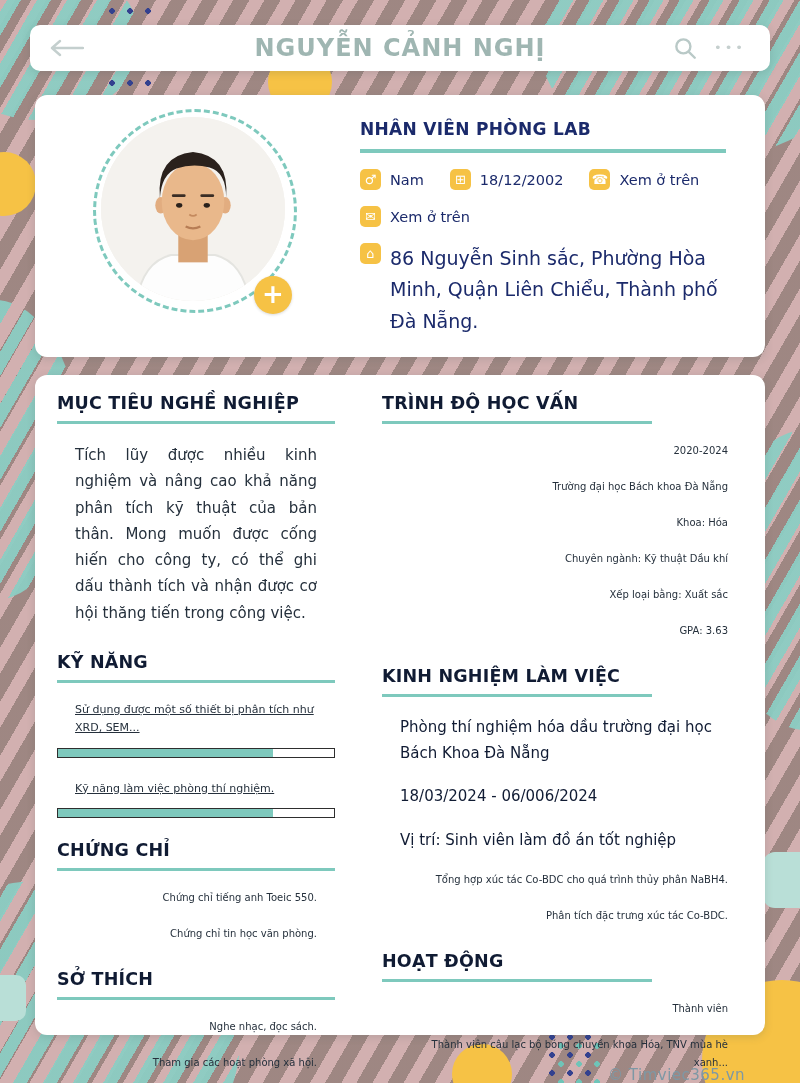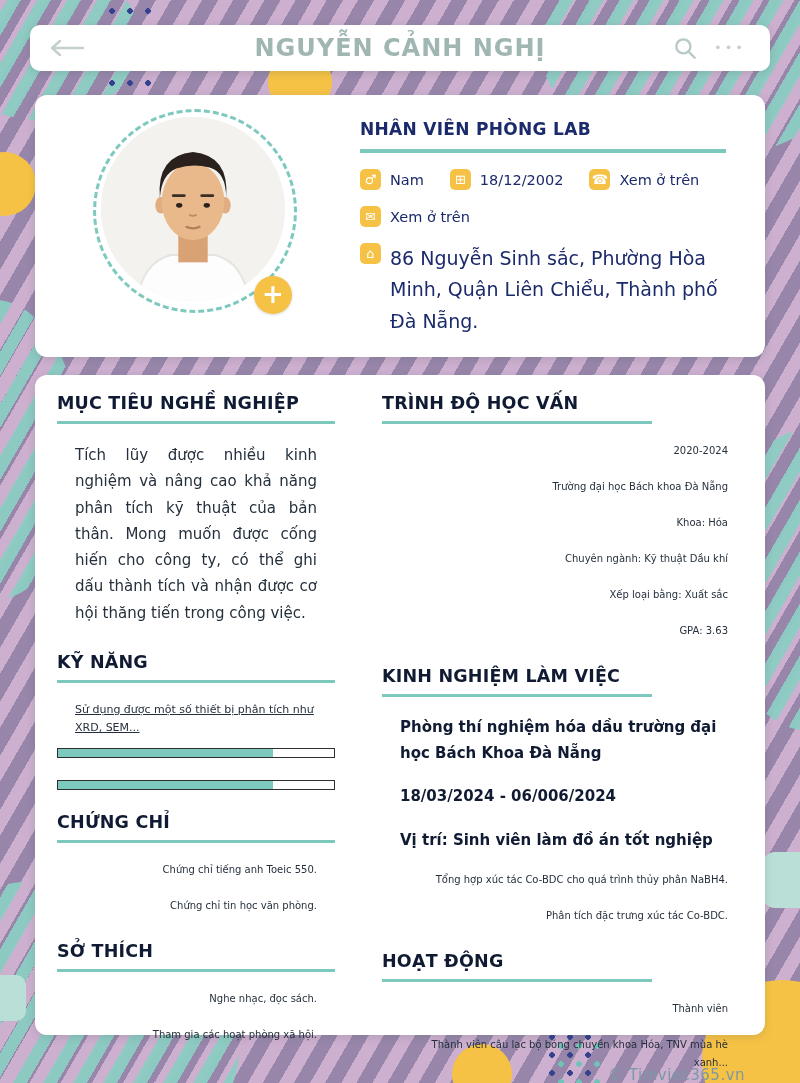--- a/index.html
+++ b/index.html
@@ -1,18 +1,18 @@
 <!DOCTYPE html>
 <html style="--teal: #7ec9bd; --teal_light: #aadcd3; --yellow: #f6c245; --navy: #1b2a6b; --heading: #101b33; --text: #25303c; --header_title: #9fb6b2; --muted: #7d98a5;"><head>
 <meta charset="utf-8">
 <style>
   html,body{margin:0;padding:0;}
   .page{
     position:relative; width:800px; height:1083px; overflow:hidden;
-    background:#701a75;
+    background:#7f1d1d;
     font-family:"DejaVu Sans","Liberation Sans",sans-serif;
   }
   .page::before{
     content:""; position:absolute; inset:0; z-index:0;
     background:repeating-linear-gradient(120deg, rgba(255,255,255,.65) 0 13px, rgba(184,222,214,.55) 13px 27px);
   }
   
   .blob{position:absolute; border-radius:50%; z-index:1;
     background:repeating-linear-gradient(120deg, rgba(140,205,195,.95) 0 12px, rgba(255,255,255,0) 12px 26px);}
   .ycircle{position:absolute; border-radius:50%; background:var(--yellow,#f6c245); z-index:1;}
@@ -64,21 +64,21 @@
   .col-left{left:22px; width:278px;}
   .col-right{left:347px; width:364px;}
   h3.sec{font-size:17.5px; font-weight:bold; margin:0; letter-spacing:.2px;
     color:var(--heading,#101b33);}
   h3.sec.gap{margin-top:26px;}
   .rule{height:3px; background:var(--teal,#7ec9bd); margin:8px 0 13px;}
   .col-right .rule{width:270px;}
   p{margin:18px;}
   .obj{font-size:15px; line-height:1.75; text-align:justify; color:var(--text,#25303c);}
   .line{font-size:10px; line-height:1.8; color:var(--text,#25303c);text-align:right;}
-  .bold-line{font-size:15px; line-height:1.7; font-weight:bold; color:var(--heading,#101b33);}
+  .bold-line{font-size:15px; line-height:1.7; font-weight:normal; color:var(--heading,#101b33);}
   .skill-label{font-size:11px; line-height:1.68; color:var(--text,#25303c); margin-bottom:10px;text-decoration:underline;}
   .bar{height:8px; border:1.5px solid #2e2e2e; background:#fff; margin-bottom:22px;}
   .fill{height:100%; background:var(--teal,#7ec9bd);}
 
   .footer-copy{position:absolute; left:608px; top:1066px; z-index:2; font-size:15px;
     letter-spacing:.5px; color:var(--muted,#7d98a5);}
 </style>
 </head>
 <body>
 
@@ -176,20 +176,21 @@
       <h3 class="sec">MỤC TIÊU NGHỀ NGHIỆP</h3>
       <div class="rule"></div>
       <p class="obj">Tích lũy được nhiều kinh nghiệm và nâng cao khả năng phân tích kỹ thuật của bản thân. Mong muốn được cống hiến cho công ty, có thể ghi dấu thành tích và nhận được cơ hội thăng tiến trong công việc.</p>
 
       <h3 class="sec gap">KỸ NĂNG</h3>
       <div class="rule"></div>
       <p class="skill-label">Sử dụng được một số thiết bị phân tích như XRD, SEM...</p>
       <div class="bar">
           <div class="fill" style="width: 78%;"></div>
         </div>
+      <p class="skill-label">Kỹ năng làm việc phòng thí nghiệm.</p>
       <div class="bar">
           <div class="fill" style="width: 78%;"></div>
         </div>
 
       <h3 class="sec" style="margin-top:6px;">CHỨNG CHỈ</h3>
       <div class="rule"></div>
       <p class="line">Chứng chỉ tiếng anh Toeic 550.</p>
       <p class="line">Chứng chỉ tin học văn phòng.</p>
 
       <h3 class="sec gap">SỞ THÍCH</h3>

